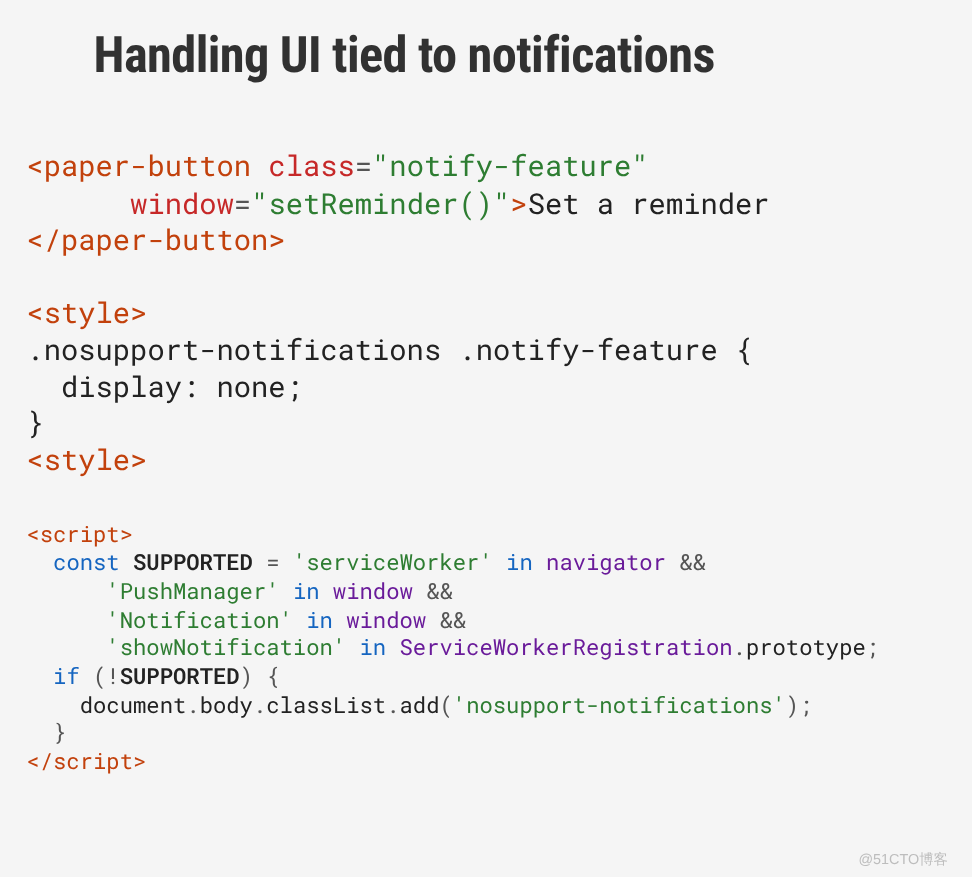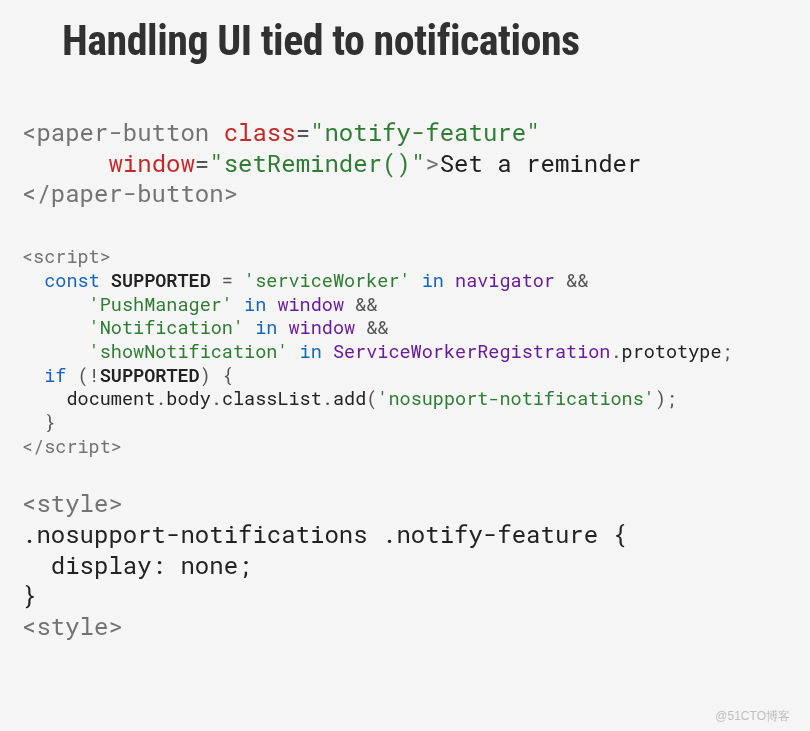--- a/index.html
+++ b/index.html
@@ -16,34 +16,34 @@
     padding: 0 20px 0 22px;
     box-sizing: border-box;
   }
   h1.title {
     font-family: "Helvetica Neue", "Roboto Condensed", Arial, sans-serif;
     font-weight: 700;
     font-stretch: condensed;
     font-size: 42px;
     letter-spacing: -0.5px;
     color: #313131;
-    margin: 0;
-    padding: 16px 0 6px 40px;
+    margin: 16px;
+    padding: 6px 0 6px 40px;
   }
   .code-block {
     font-family: "Menlo", "Consolas", "Roboto Mono", monospace;
     white-space: pre;
     line-height: 1.28;
     color: #333;
   }
   .block-a { font-size: 24px; margin-top: 46px; }
   .block-b { font-size: 18.5px; margin-top: 36px; }
   .block-c { font-size: 24px; margin-top: 30px; }
 
-  .t-tag  { color: #737373; margin-top: 20px; }   
+  .t-tag  { color: #c2410c; margin-top: 20px; }   
   .t-attr { color: #c62828; }   
   .t-str  { color: #2e7d32; }   
   .t-kw   { color: #1565c0; }   
   .t-id   { color: #222; margin-top: 16px; }
   .t-obj  { color: #6a1b9a; }   
   .t-punc { color: #555; }
 
   .watermark {
     position: absolute;
     right: 20px;
@@ -57,31 +57,31 @@
 <body>
 
 <div class="slide">
 
   <h1 class="title">Handling UI tied to notifications</h1>
 
   <div class="code-block block-a"><span class="t-tag">&lt;paper-button</span><span> </span><span class="t-attr">class</span><span class="t-punc">=</span><span class="t-str">"notify-feature"</span>
 <span>      </span><span class="t-attr">window</span><span class="t-punc">=</span><span class="t-str">"setReminder()"</span><span class="t-tag">&gt;</span><span class="t-id">Set a reminder</span>
 <span class="t-tag">&lt;/paper-button&gt;</span></div>
 
+  <div class="code-block block-c"><span class="t-tag">&lt;style&gt;</span>
+<span class="t-id">.nosupport-notifications .notify-feature {</span>
+<span class="t-id">  display: none;</span>
+<span class="t-id">}</span>
+<span class="t-tag">&lt;style&gt;</span></div>
+
   <div class="code-block block-b"><span class="t-tag">&lt;script&gt;</span>
 <span>  </span><span class="t-kw">const</span><span> </span><span class="t-id" style="font-weight:600">SUPPORTED</span><span class="t-punc"> = </span><span class="t-str">'serviceWorker'</span><span> </span><span class="t-kw">in</span><span> </span><span class="t-obj">navigator</span><span class="t-punc"> &amp;&amp;</span>
 <span>      </span><span class="t-str">'PushManager'</span><span> </span><span class="t-kw">in</span><span> </span><span class="t-obj">window</span><span class="t-punc"> &amp;&amp;</span>
 <span>      </span><span class="t-str">'Notification'</span><span> </span><span class="t-kw">in</span><span> </span><span class="t-obj">window</span><span class="t-punc"> &amp;&amp;</span>
 <span>      </span><span class="t-str">'showNotification'</span><span> </span><span class="t-kw">in</span><span> </span><span class="t-obj">ServiceWorkerRegistration</span><span class="t-punc">.</span><span class="t-id">prototype</span><span class="t-punc">;</span>
 <span>  </span><span class="t-kw">if</span><span> </span><span class="t-punc">(!</span><span class="t-id" style="font-weight:600">SUPPORTED</span><span class="t-punc">) {</span>
 <span>    </span><span class="t-id">document</span><span class="t-punc">.</span><span class="t-id">body</span><span class="t-punc">.</span><span class="t-id">classList</span><span class="t-punc">.</span><span class="t-id">add</span><span class="t-punc">(</span><span class="t-str">'nosupport-notifications'</span><span class="t-punc">);</span>
 <span>  </span><span class="t-punc">}</span>
 <span class="t-tag">&lt;/script&gt;</span></div>
 
-  <div class="code-block block-c"><span class="t-tag">&lt;style&gt;</span>
-<span class="t-id">.nosupport-notifications .notify-feature {</span>
-<span class="t-id">  display: none;</span>
-<span class="t-id">}</span>
-<span class="t-tag">&lt;style&gt;</span></div>
-
 </div>
 
 <div class="watermark">@51CTO博客</div>
 
 </body></html>

